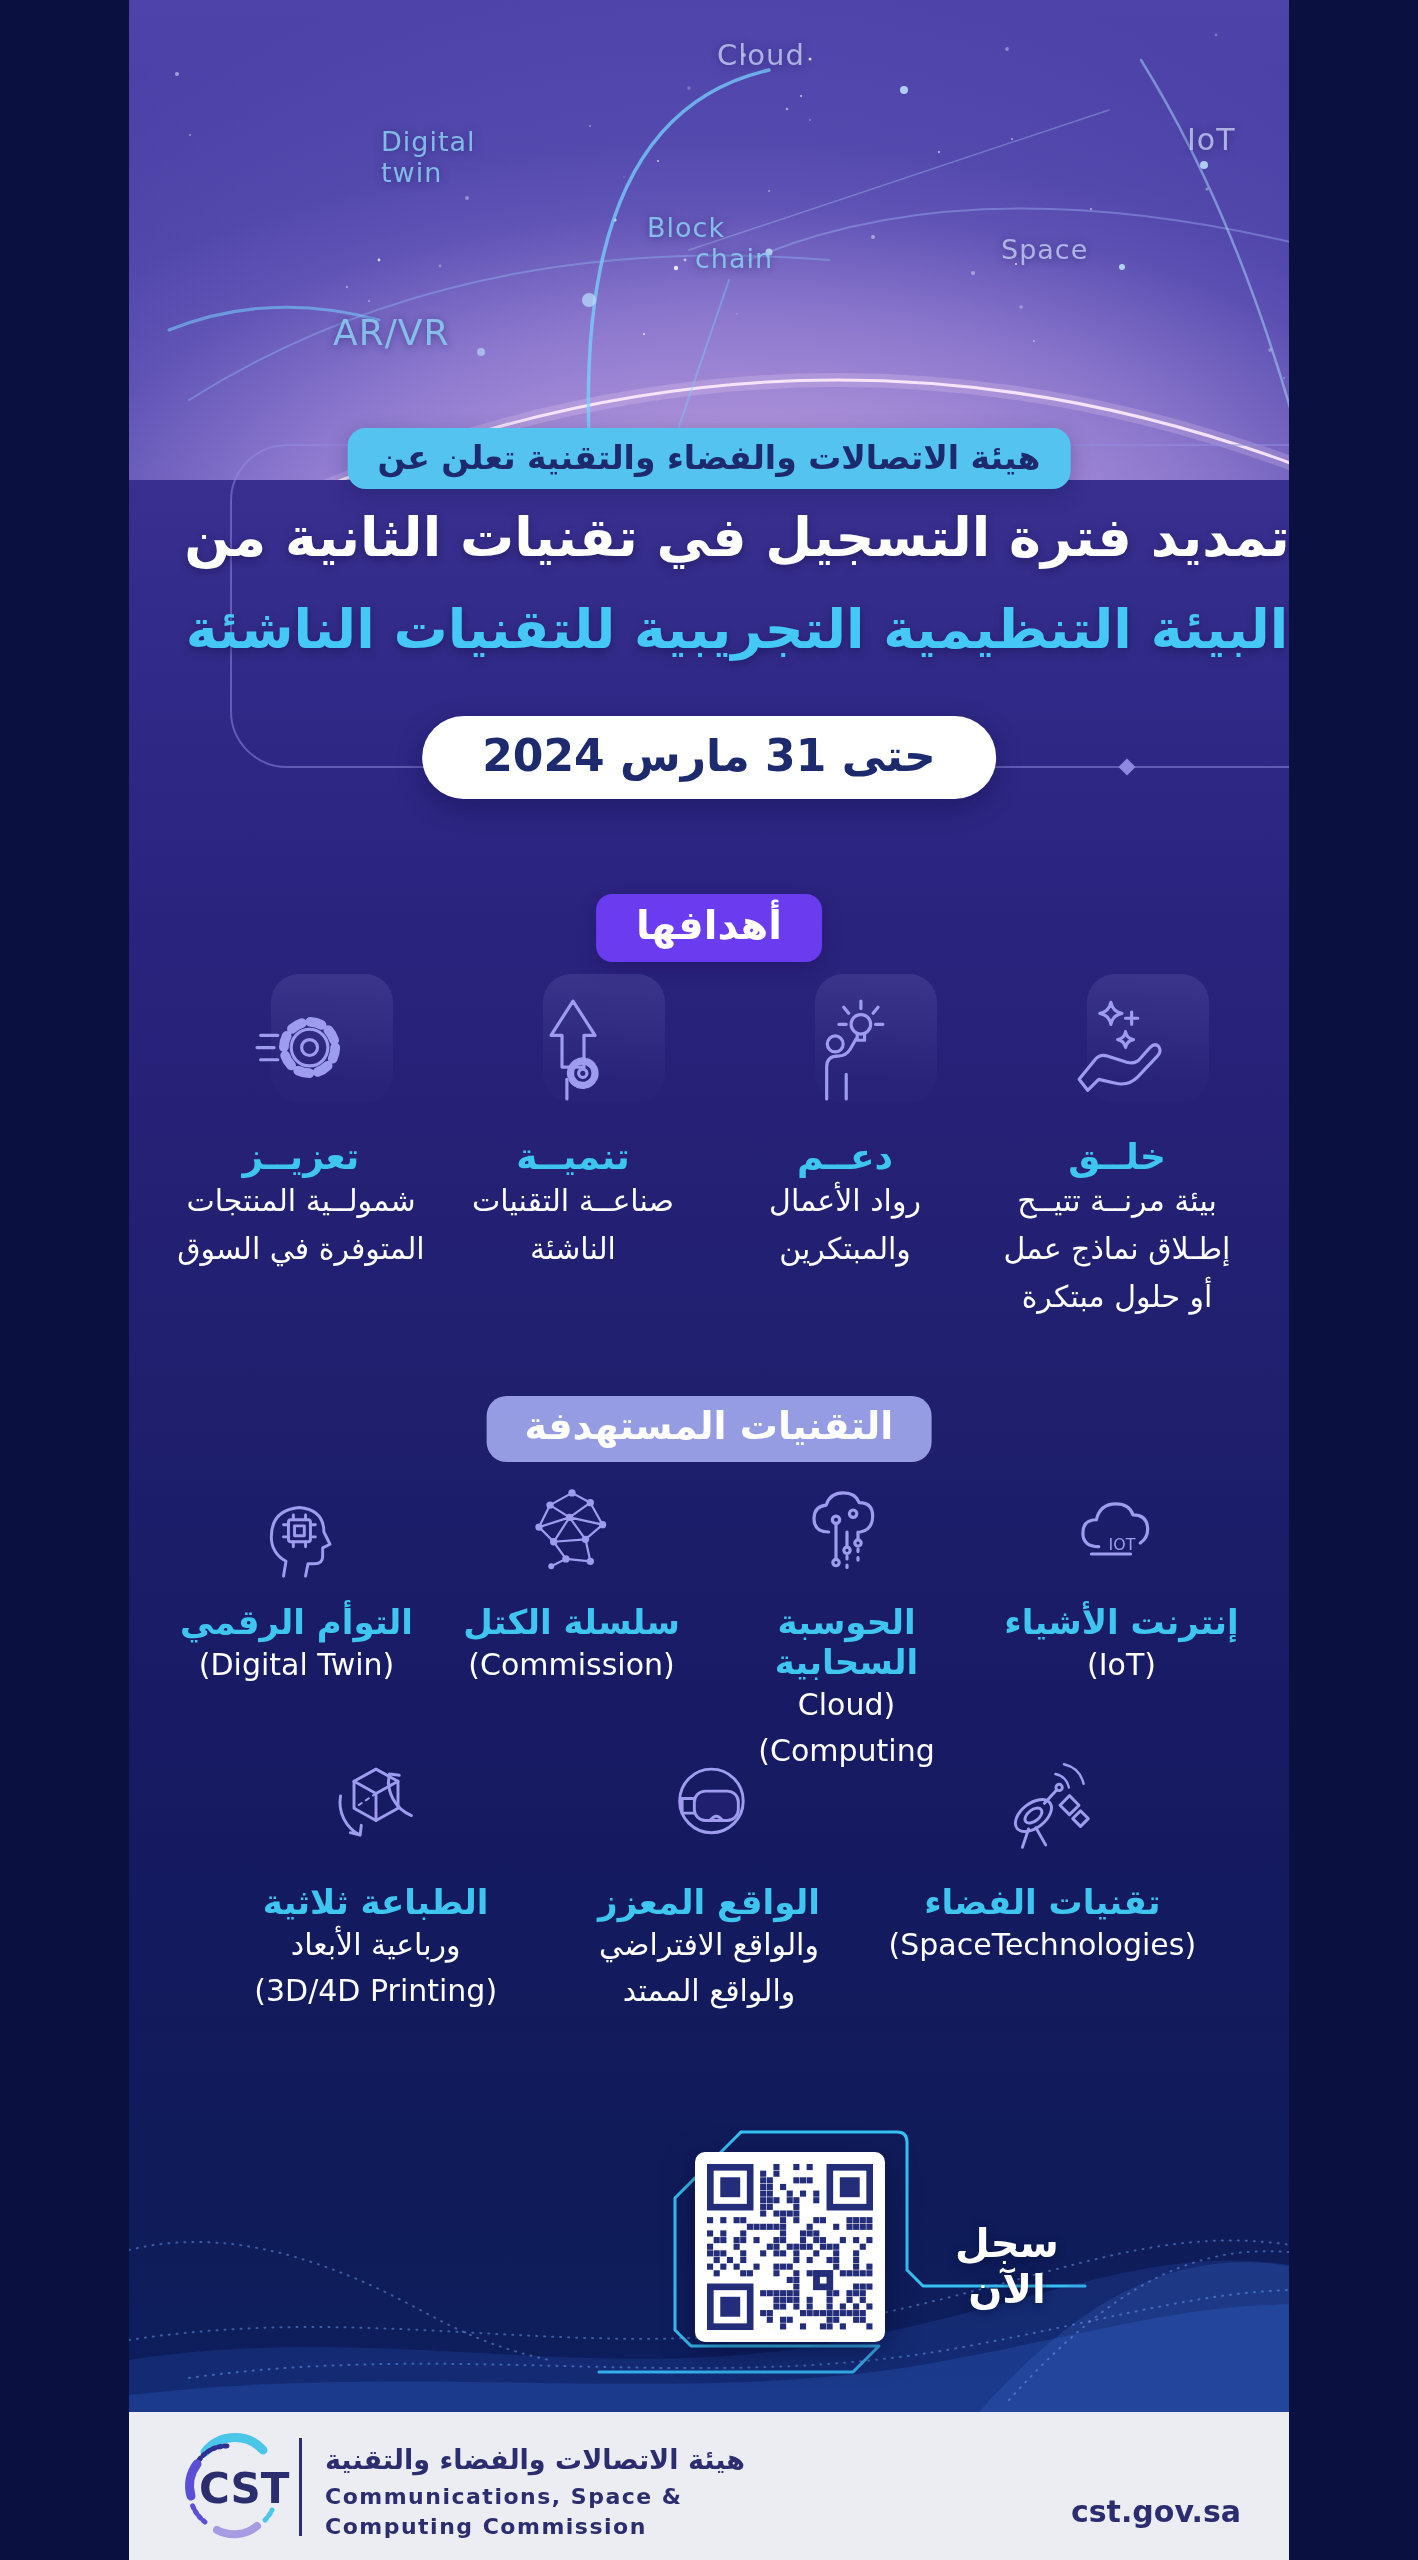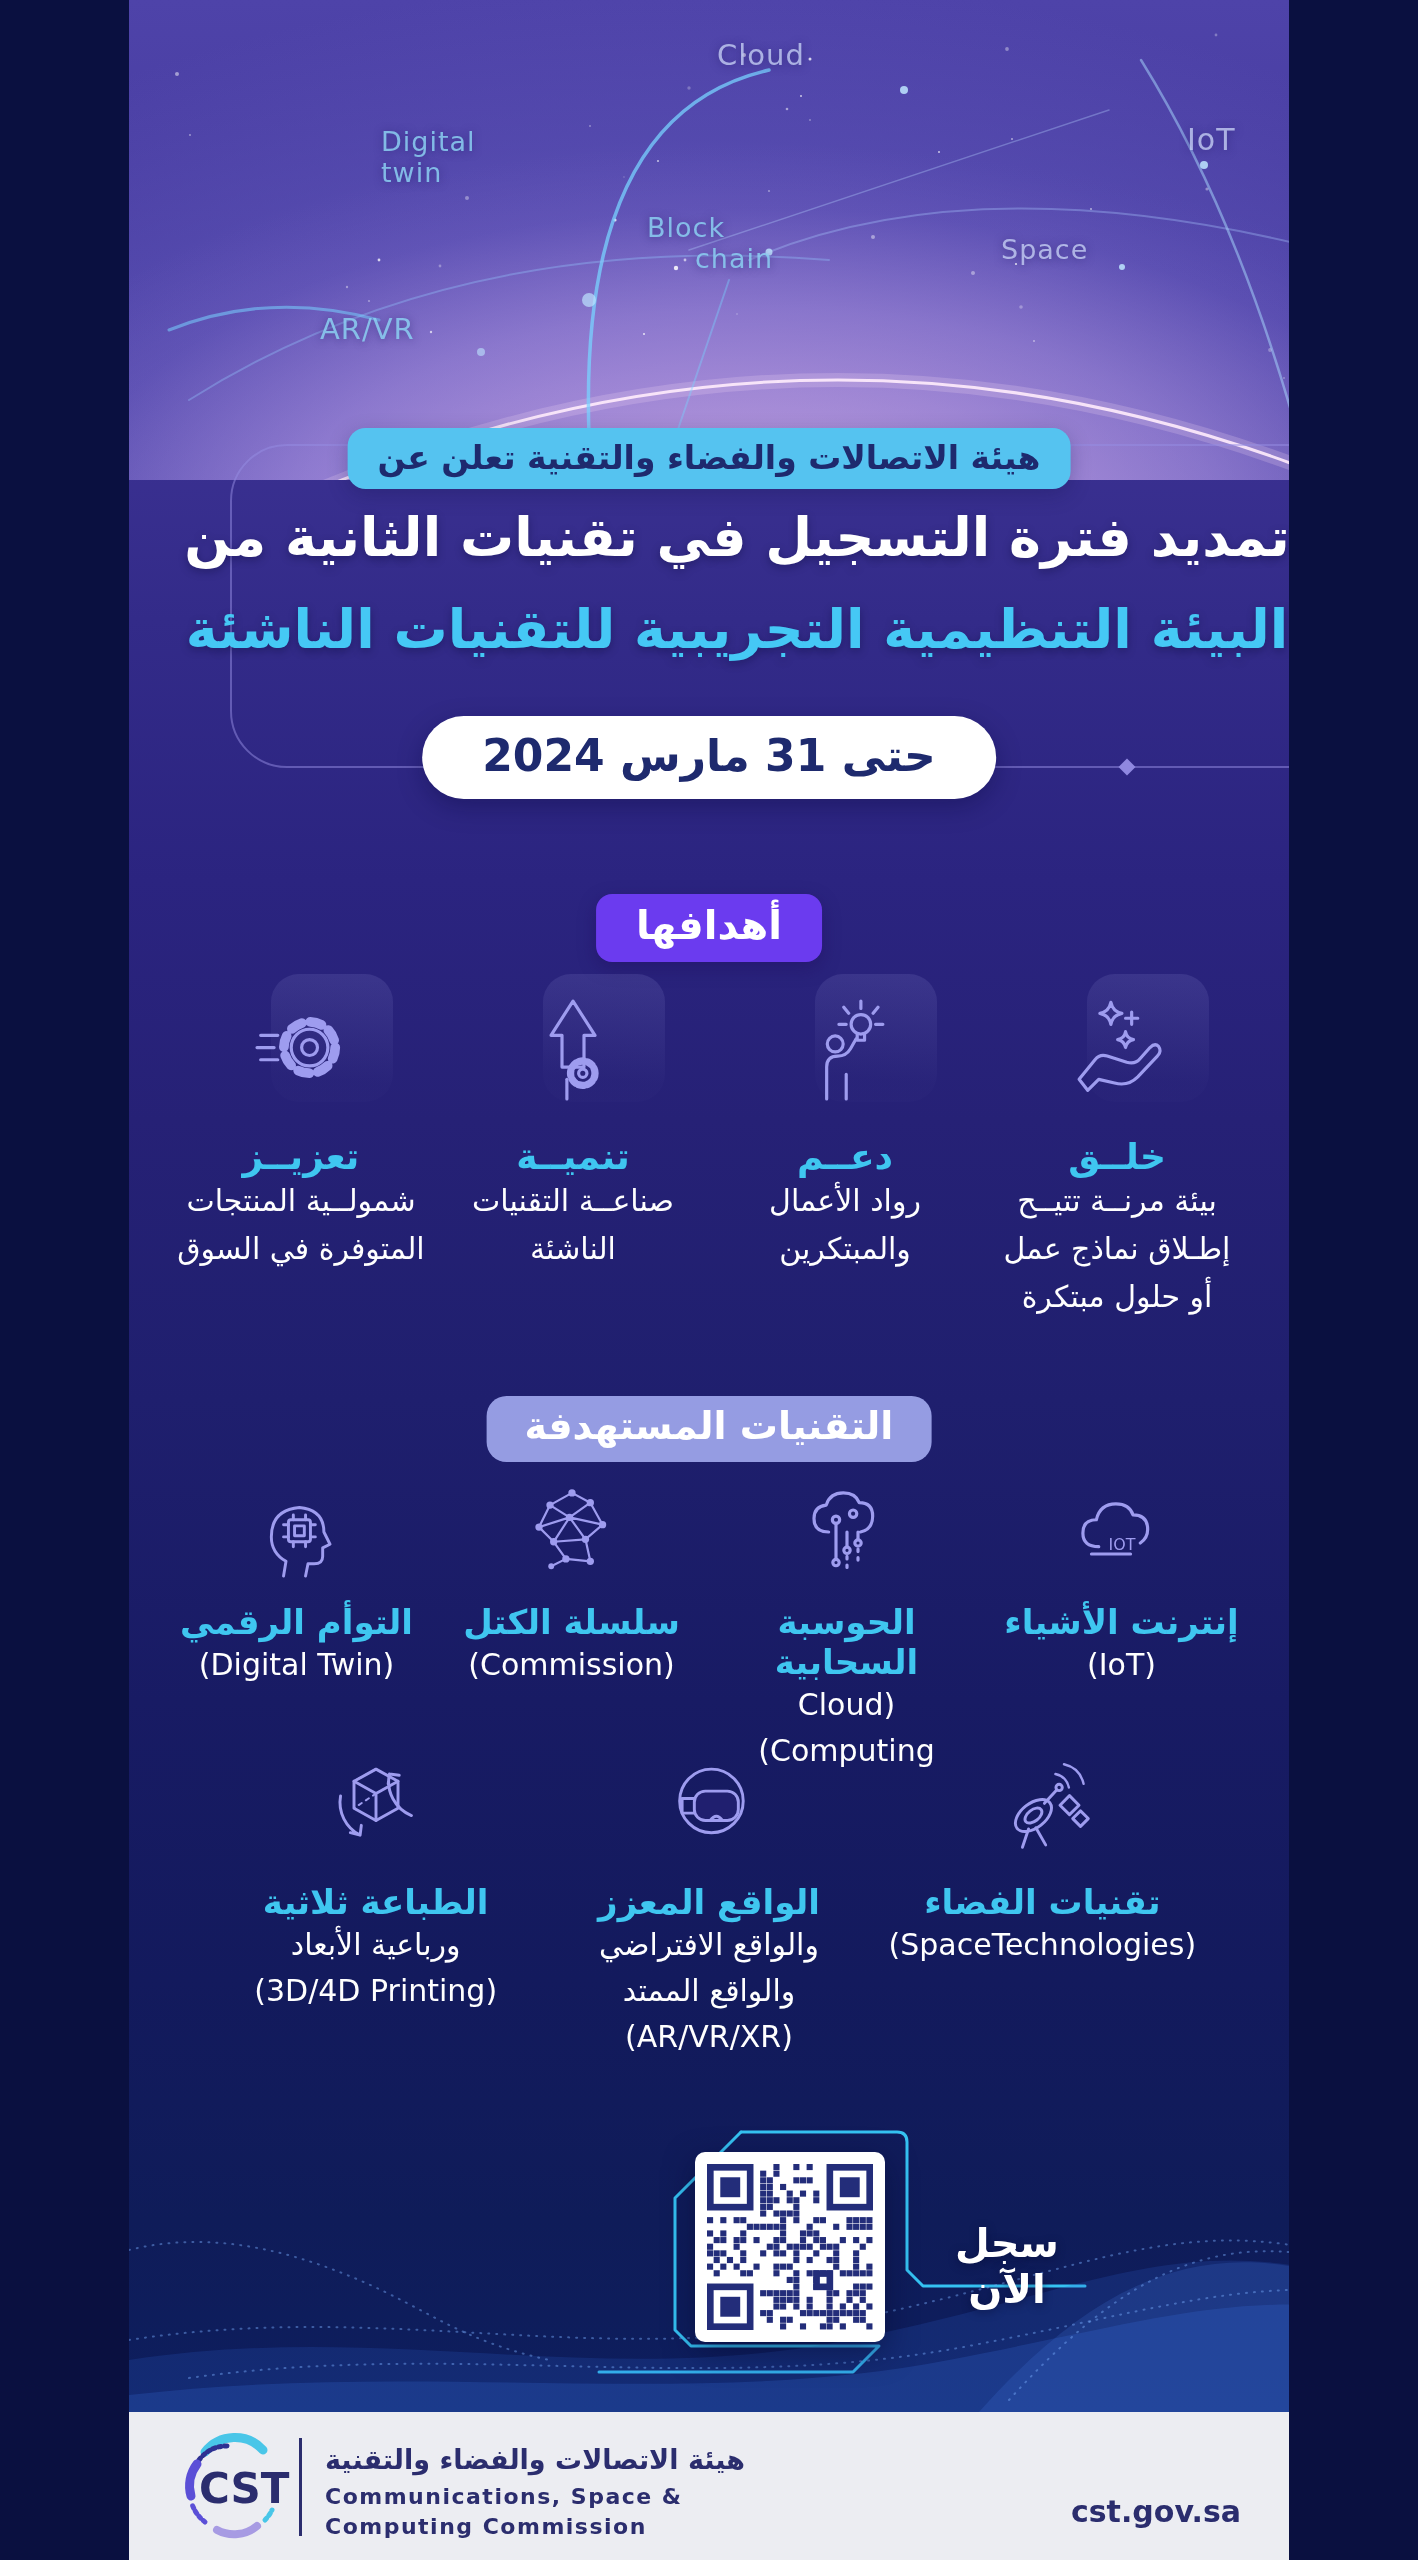--- a/index.html
+++ b/index.html
@@ -143,21 +143,21 @@
     </svg>
     <span class="hero-label" style="left:588px; top:38px; font-size:29px;">Cloud</span>
     <span class="hero-label cyan" style="left:252px; top:126px;">
       <span>Digital</span><span class="l2" style="padding-right:56px;">twin</span>
     </span>
     <span class="hero-label" style="left:1058px; top:122px; font-size:30px;">IoT</span>
     <span class="hero-label cyan" style="left:518px; top:212px;">
       <span>Block</span><span class="l2" style="padding-left:48px;">chain</span>
     </span>
     <span class="hero-label" style="left:872px; top:234px;">Space</span>
-    <span class="hero-label cyan" style="left:191px; top:312px; font-size:29px;">AR/VR</span>
+    <span class="hero-label cyan" style="left:204px; top:312px; font-size:36px;">AR/VR</span>
     <span class="hero-label" style="left:1320px; top:272px; color:rgba(186,178,236,.8);text-align:center;">
       <span>3D/4D</span><span class="l2">printing</span>
     </span>
   </div>
 
   <svg class="overlay-svg" width="1418" height="2560">
     <rect x="102" y="445" width="1214" height="322" rx="56" fill="none" stroke="rgba(150,142,228,.5)" stroke-width="2"></rect>
     <rect x="414" y="761" width="12" height="12" transform="rotate(45 420 767)" fill="#8f88e0"></rect>
     <rect x="992" y="761" width="12" height="12" transform="rotate(45 998 767)" fill="#8f88e0"></rect>
     <g fill="none" stroke="#35c2f2" stroke-width="3" stroke-linejoin="round" stroke-linecap="round">
@@ -315,21 +315,20 @@
     <div class="col">
       <svg class="tech-icon" width="110" height="110" viewBox="0 0 90 90" fill="none" stroke="#9e9cef" stroke-width="2.4" stroke-linecap="round" stroke-linejoin="round">
         <circle cx="47" cy="40" r="26"></circle>
         <rect x="33" y="32" width="36" height="24" rx="9" fill="#201f6f"></rect>
         <path d="M33 38 H23 V50 H33"></path>
         <path d="M46 56 q5 -7 10 0"></path>
       </svg>
       <div class="tech-title">الواقع المعزز</div>
       <div class="tech-line" dir="rtl">والواقع الافتراضي</div>
       <div class="tech-line" dir="rtl">والواقع الممتد</div>
-      <div class="tech-line">(AR/VR/XR)</div>
     </div>
 
     <div class="col">
       <svg class="tech-icon" width="110" height="110" viewBox="0 0 90 90" fill="none" stroke="#9e9cef" stroke-width="2.4" stroke-linecap="round" stroke-linejoin="round">
         <path d="M45 14 L63 24 V46 L45 56 L27 46 V24 Z"></path>
         <path d="M27 24 L45 34 L63 24 M45 34 V56"></path>
         <path d="M45 14 L27 24 M45 34 L27 46" stroke-dasharray="3 4" stroke-width="1.6"></path>
         <path d="M16 36 a30 30 0 0 0 16 32 M32 68 l-8 -2 M32 68 l1 -8"></path>
         <path d="M74 52 a30 30 0 0 1 -18 -34 M56 18 l8 1 M56 18 l-1 8"></path>
       </svg>

